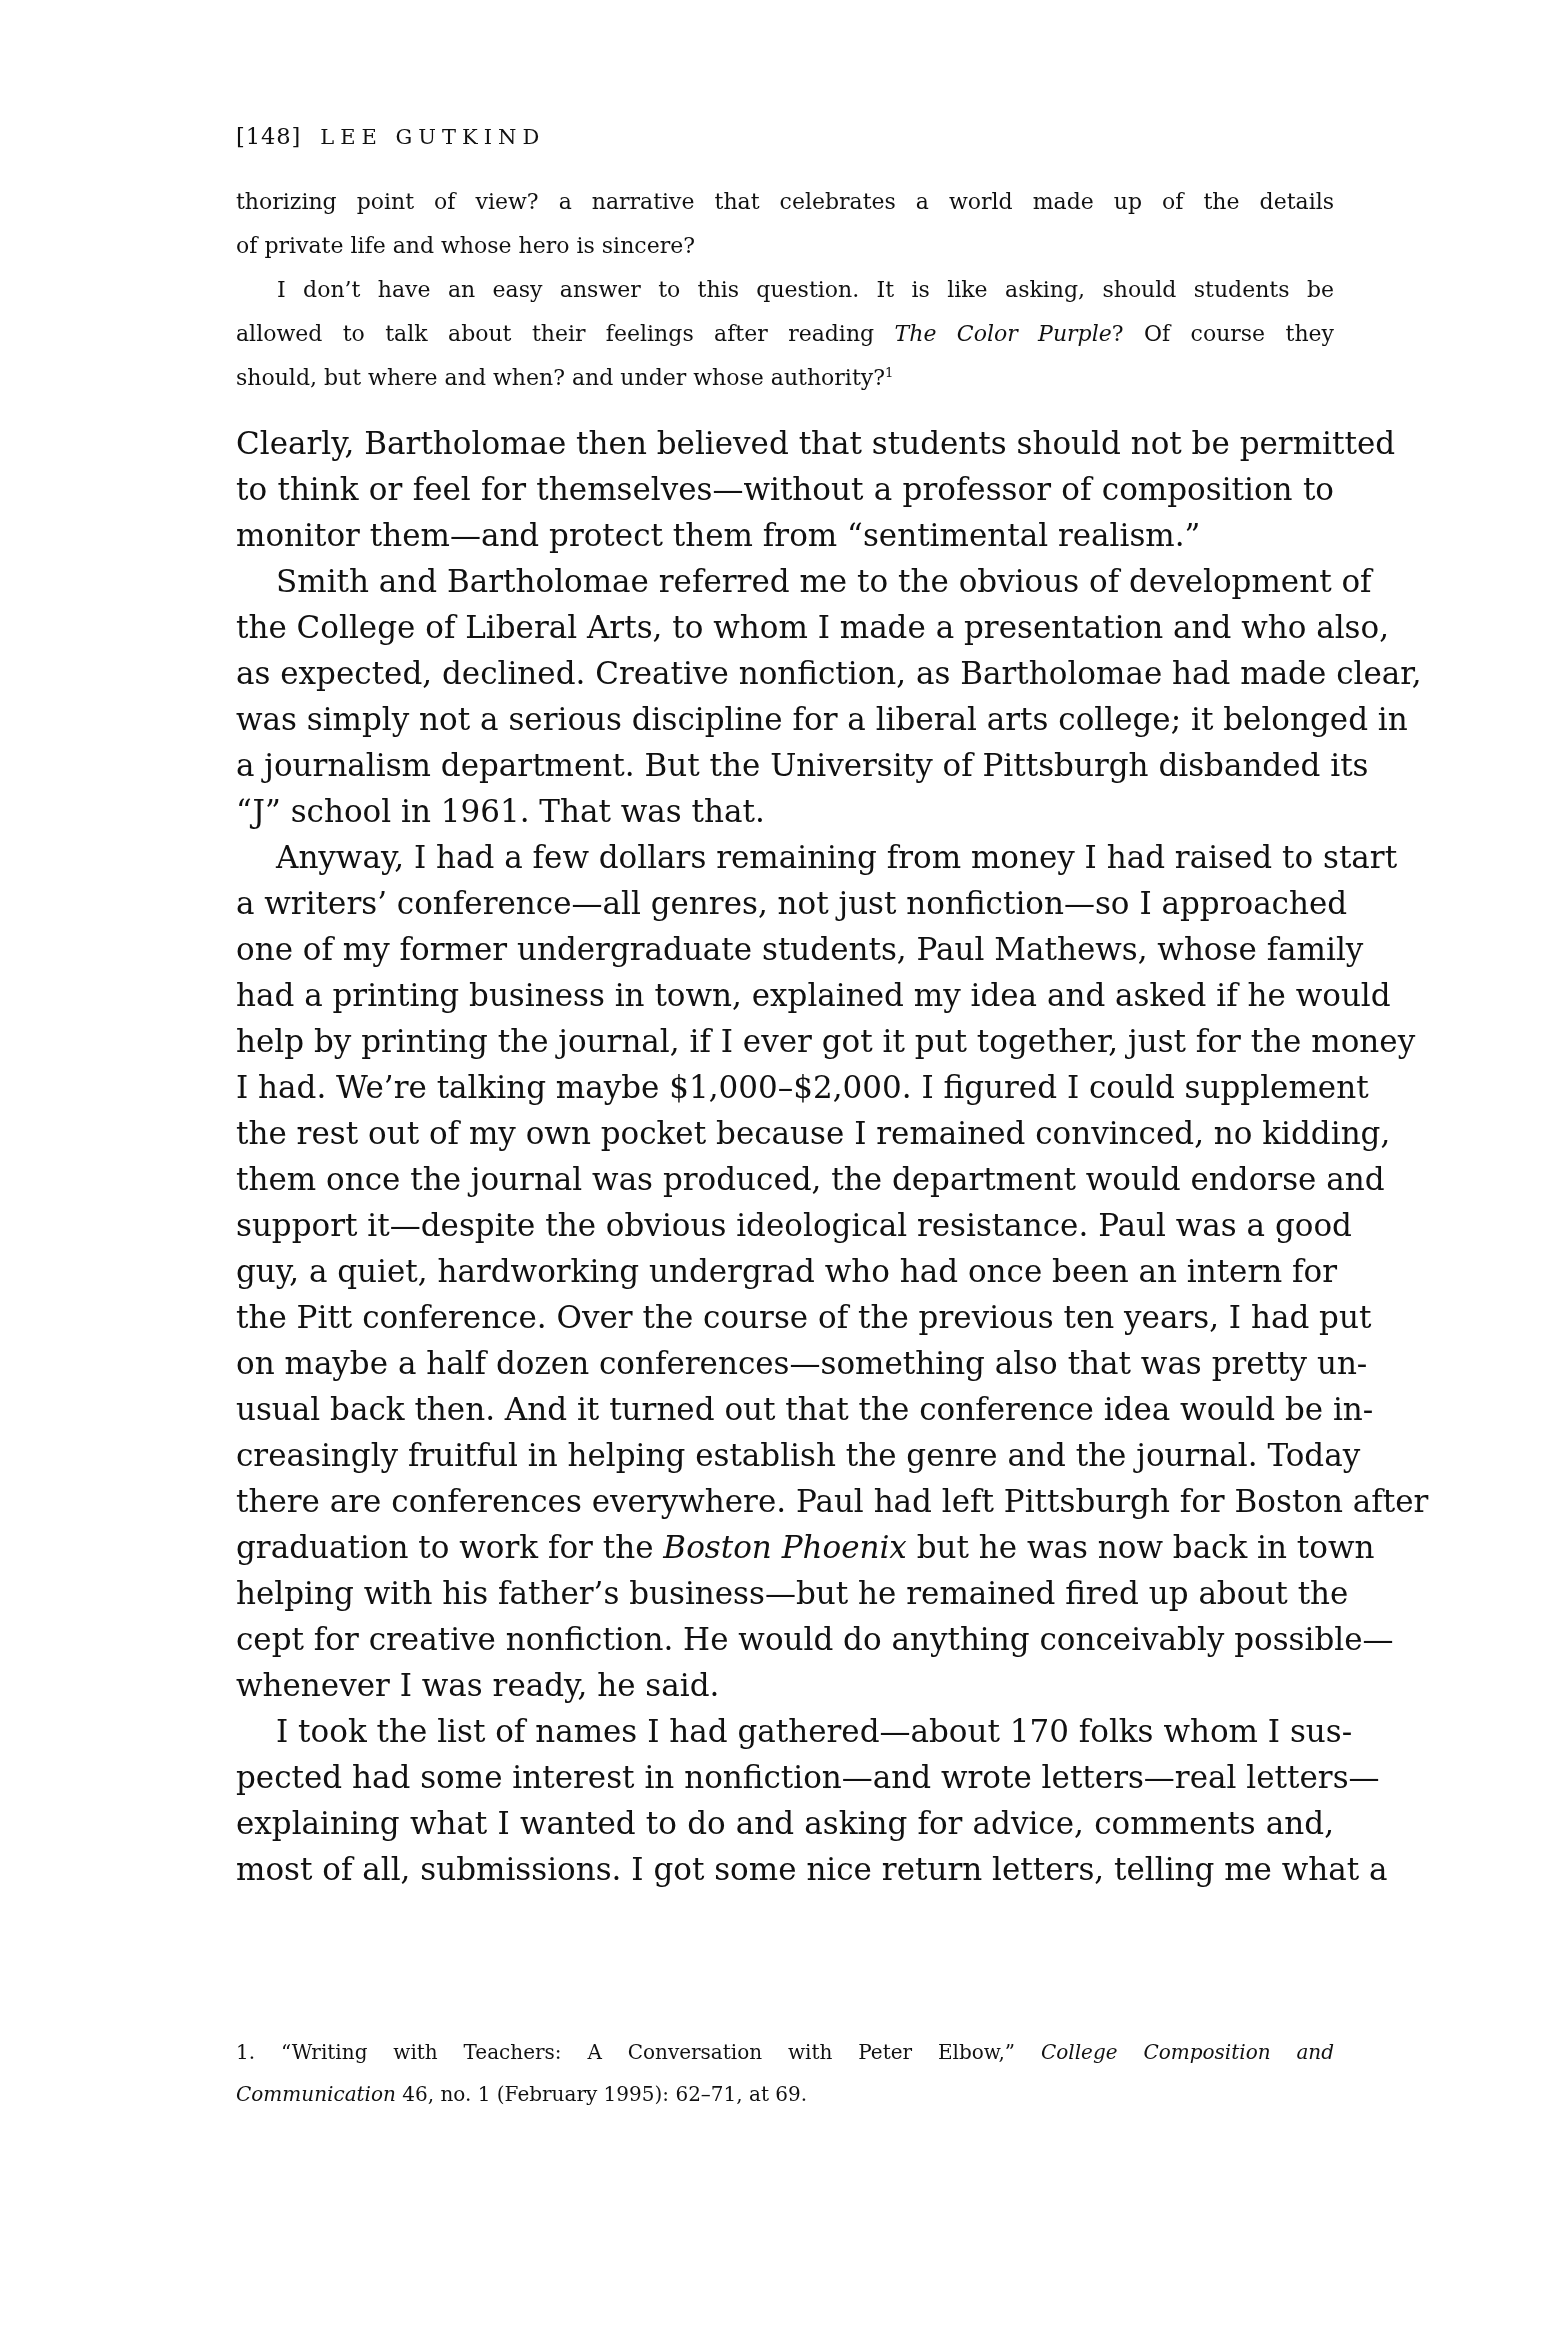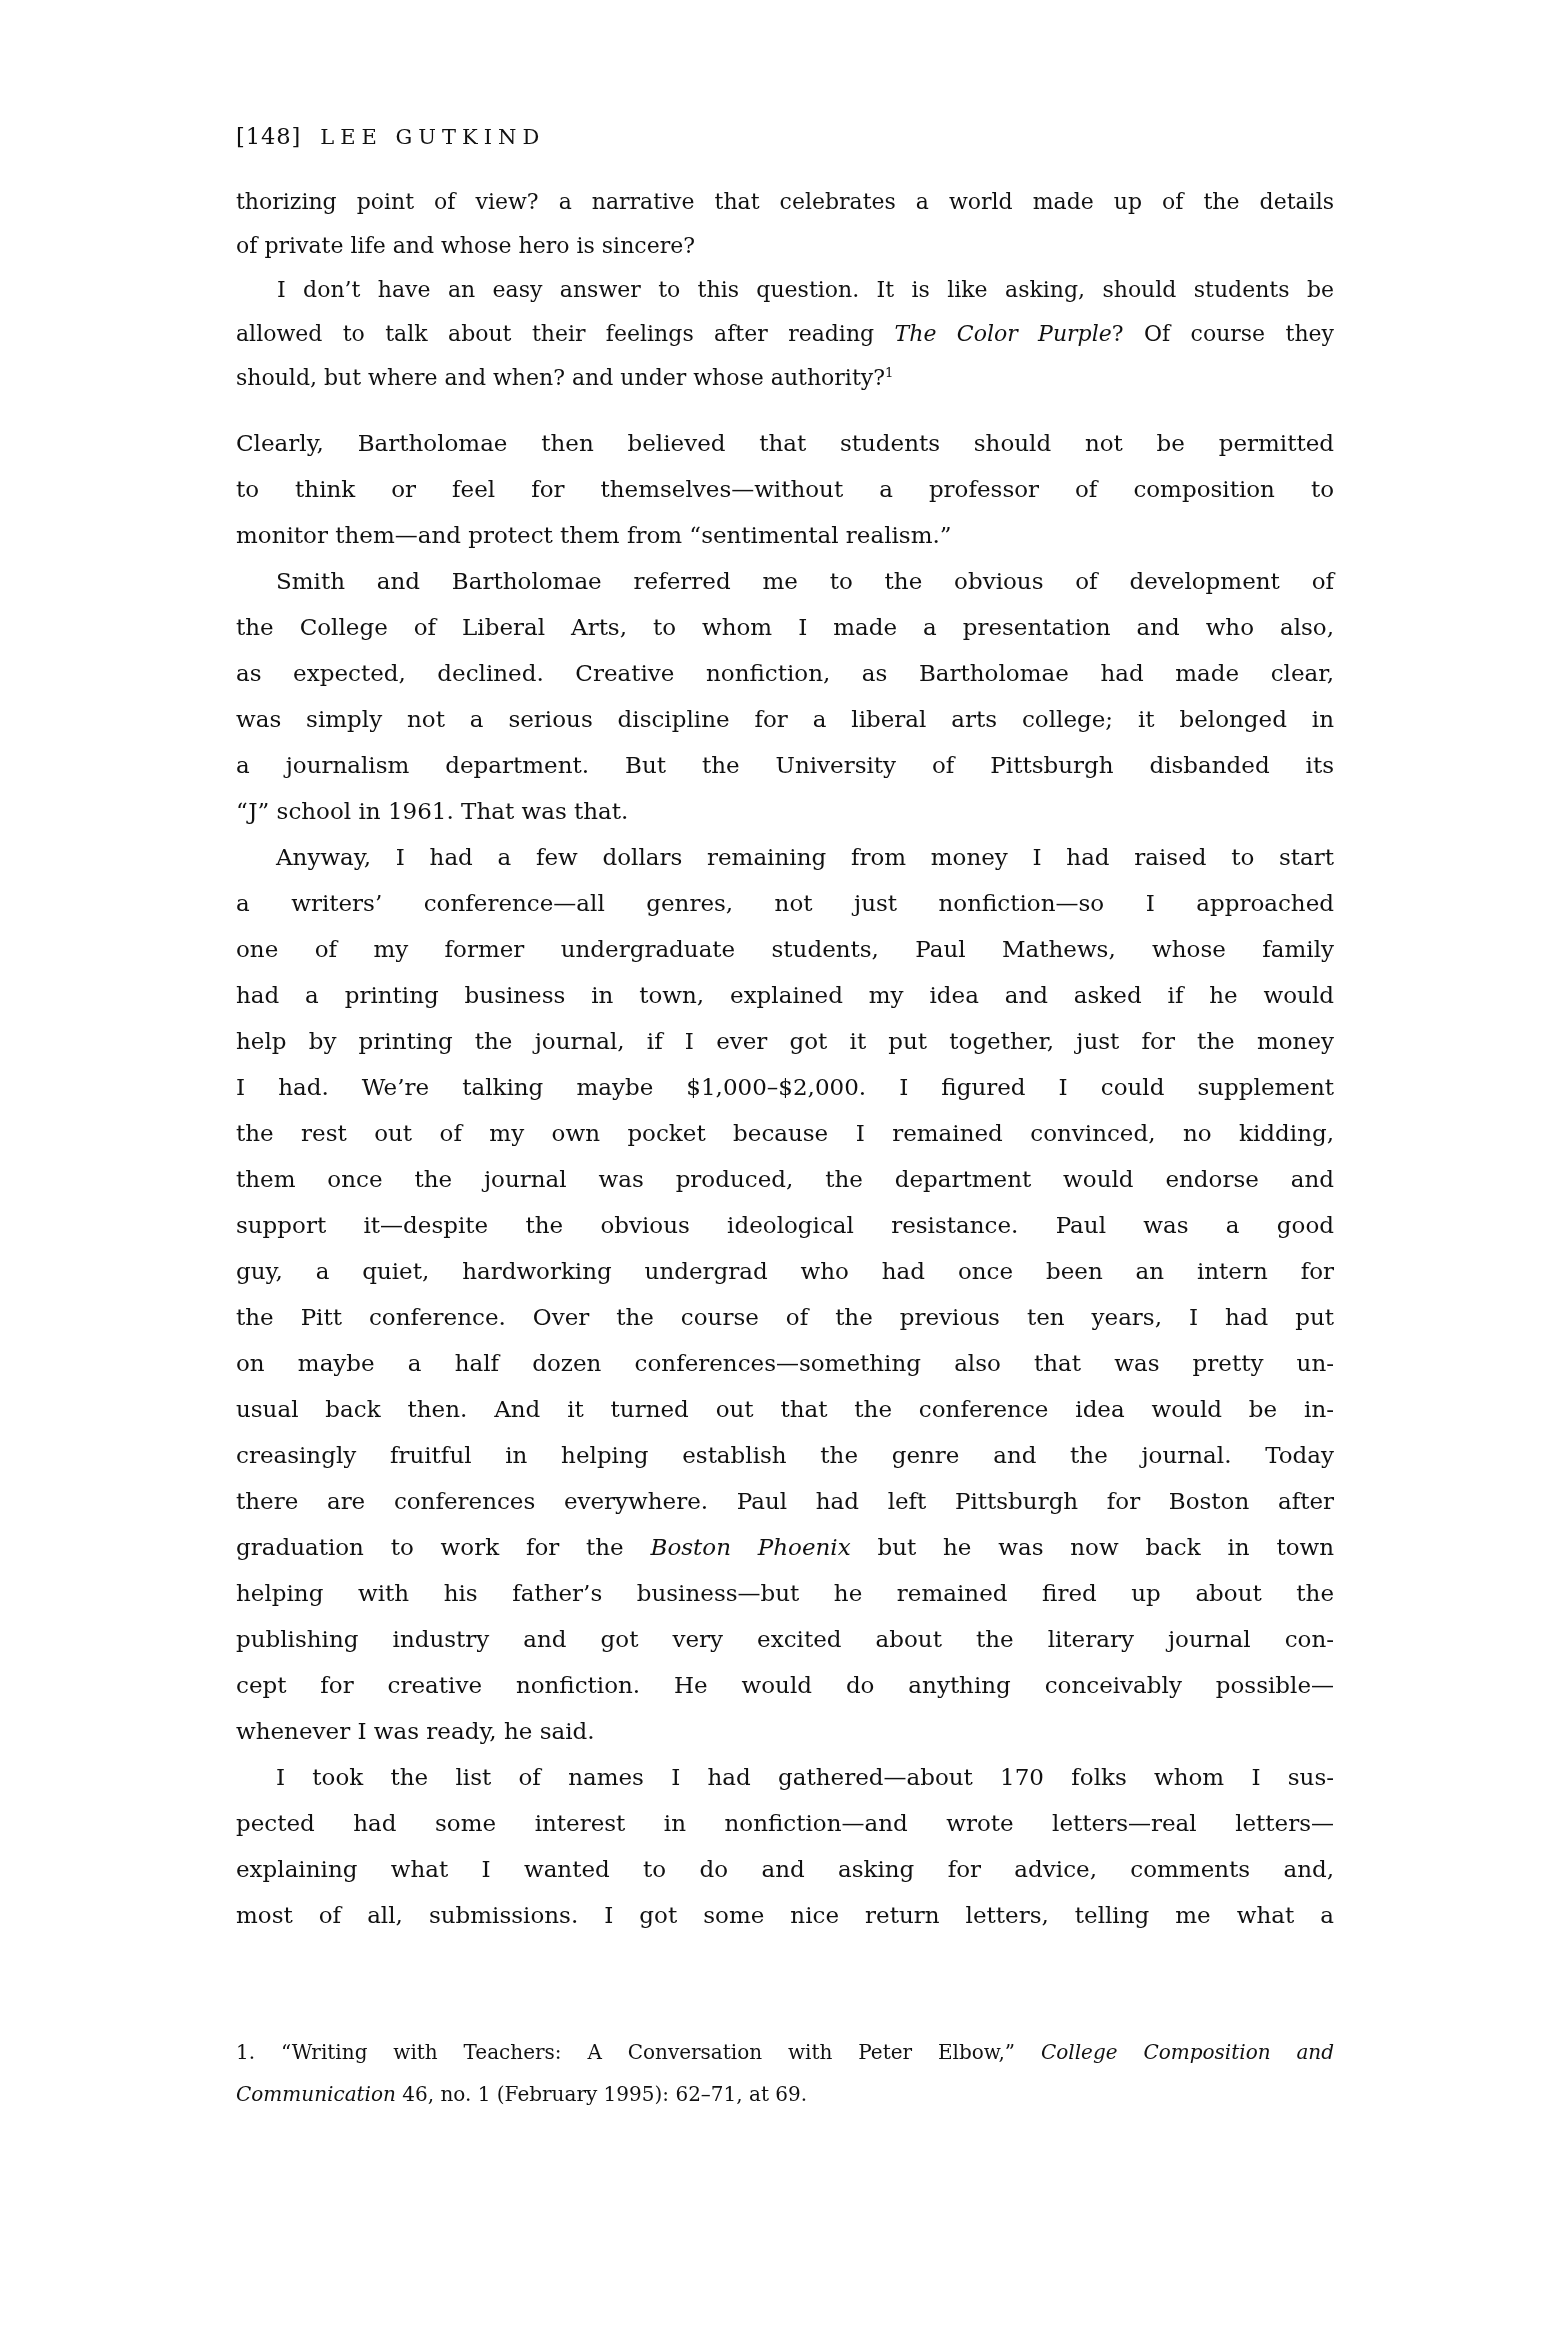--- a/index.html
+++ b/index.html
@@ -9,21 +9,21 @@
   .running-head .folio { letter-spacing: 0.9px; }
   .running-head .author { margin-left: 19px; letter-spacing: 6px; font-size: 21px; }
   .col { position: absolute; left: 236px; width: 1098px; }
   .quote { top: 180px; font-size: 22px; line-height: 44px; }
   .line { display: block; white-space: nowrap; text-align: justify; text-align-last: justify; height: 1em; }
   .quote .line { height: 44px; }
   .body .line { height: 46px; }
   .fn .line { height: 42px; }
   .line.last { text-align-last: left; }
   .line.indent { padding-left: 41px; }
-  .body { top: 420px; font-size: 23px; line-height: 46px; }
+  .body { top: 420px; font-size: 31px; line-height: 46px; }
   .body .line.indent { padding-left: 40px; }
   .fn { top: 2031px; font-size: 20px; line-height: 42px; }
   .sup { font-size: 0.6em; vertical-align: 0.6em; line-height: 0; }
   i { font-style: italic; }
 </style>
 </head>
 <body>
 
 <div class="page">
 
@@ -59,21 +59,20 @@
     <span class="line">them once the journal was produced, the department would endorse and</span>
     <span class="line">support it—despite the obvious ideological resistance. Paul was a good</span>
     <span class="line">guy, a quiet, hardworking undergrad who had once been an intern for</span>
     <span class="line">the Pitt conference. Over the course of the previous ten years, I had put</span>
     <span class="line">on maybe a half dozen conferences—something also that was pretty un-</span>
     <span class="line">usual back then. And it turned out that the conference idea would be in-</span>
     <span class="line">creasingly fruitful in helping establish the genre and the journal. Today</span>
     <span class="line">there are conferences everywhere. Paul had left Pittsburgh for Boston after</span>
     <span class="line"><span>graduation to work for the </span><i>Boston Phoenix</i><span> but he was now back in town</span></span>
     <span class="line">helping with his father’s business—but he remained fired up about the</span>
-    <span class="line">publishing industry and got very excited about the literary journal con-</span>
     <span class="line">cept for creative nonfiction. He would do anything conceivably possible—</span>
     <span class="line last">whenever I was ready, he said.</span>
     <span class="line indent">I took the list of names I had gathered—about 170 folks whom I sus-</span>
     <span class="line">pected had some interest in nonfiction—and wrote letters—real letters—</span>
     <span class="line">explaining what I wanted to do and asking for advice, comments and,</span>
     <span class="line">most of all, submissions. I got some nice return letters, telling me what a</span>
   </div>
 
   <div class="col fn">
     <span class="line"><span>1. “Writing with Teachers: A Conversation with Peter Elbow,” </span><i>College Composition and</i></span>

